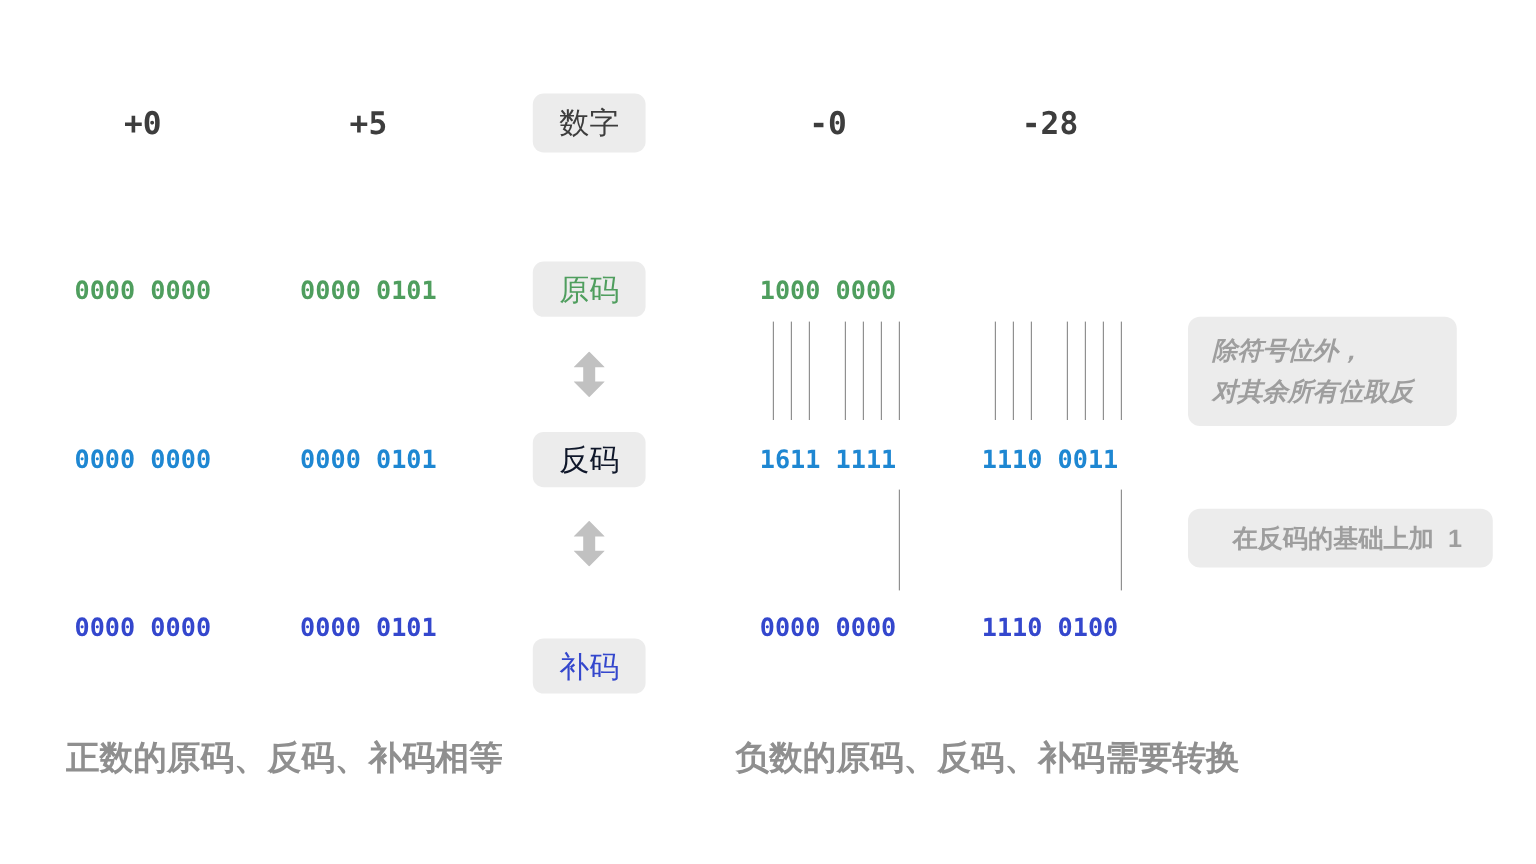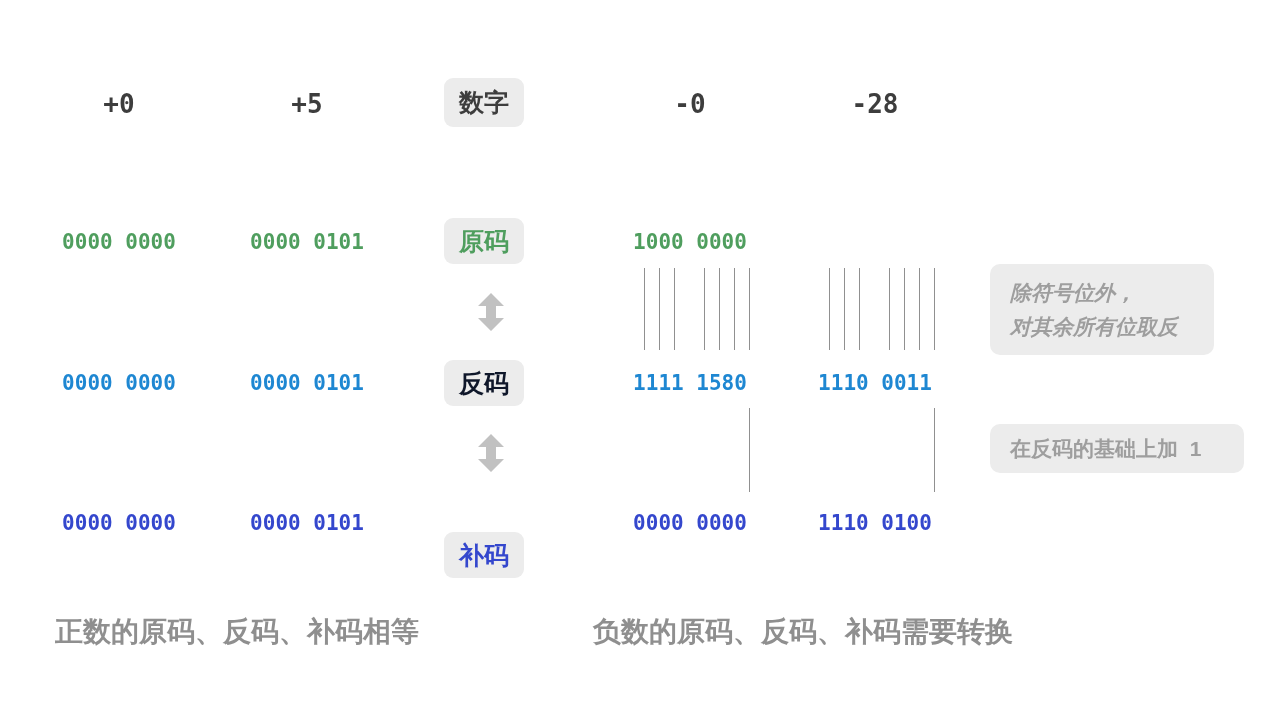--- a/index.html
+++ b/index.html
@@ -13,47 +13,47 @@
 
   
   .bin{position:absolute;width:136px;text-align:center;white-space:pre;
        font-family:"DejaVu Sans Mono",monospace;font-weight:700;font-size:21px;line-height:29px;}
   .r-sign{top:228px;color:#4f9e5e;}
   .r-ones{top:369px;color:#1e87d2;}
   .r-twos{top:509px;color:#3447cd;}
   .c0{left:51px;} .c1{left:239px;} .c2{left:622px;} .c3{left:807px;}
 
   
-  .tag{position:absolute;left:444px;width:80px;background:#ececec;border-radius:9px;
+  .tag{position:absolute;left:444px;width:94px;background:#ececec;border-radius:9px;
        display:flex;align-items:center;justify-content:center;
-       font-weight:700;font-size:25px;}
+       font-weight:400;font-size:25px;}
   .tag-number{top:78px;height:49px;color:#3d3d3d;}
   .tag-sign{top:218px;height:46px;color:#4f9e5e;}
   .tag-ones{top:360px;height:46px;color:#0f172a;}
   .tag-twos{top:500px;height:46px;color:#3447cd;margin-top:32px;}
 
   
   .arrow{position:absolute;left:478px;width:26px;height:38px;}
   .arrow-1{top:293px;} .arrow-2{top:434px;}
 
   
   .tick{position:absolute;width:1px;background:#909090;}
   .tick-a{top:268px;height:82px;}
   .tick-b{top:408px;height:84px;}
 
   
   .ann{position:absolute;left:990px;background:#ececec;border-radius:10px;
        color:#9e9e9e;font-weight:700;font-size:21px;box-sizing:border-box;}
   .ann-invert{top:264px;width:224px;height:91px;padding:12px 0 0 20px;line-height:34px;font-style:italic;}
   .ann-addone{top:424px;width:254px;height:49px;display:flex;align-items:center;
-              padding-left:20px;white-space:pre;}
+              padding-left:37px;white-space:pre;}
 
   
   .caption{position:absolute;top:618px;font-weight:700;font-size:28px;line-height:28px;color:#8f8f8f;}
-  .caption-pos{left:55px;} .caption-neg{left:593px;}
+  .caption-pos{left:55px;} .caption-neg{left:613px;}
 
   
   .watermark{position:absolute;top:677px;left:1003px;width:240px;text-align:right;
              font-family:"DejaVu Sans Mono",monospace;font-size:15px;color:#c9c9c9;}
 </style>
 </head>
 <body>
 
 <div class="canvas">
 
@@ -66,21 +66,21 @@
   <div class="tag tag-sign">原码</div>
   <div class="tag tag-ones">反码</div>
   <div class="tag tag-twos">补码</div>
 
   <div class="bin r-sign c0">0000 0000</div>
   <div class="bin r-sign c1">0000 0101</div>
   <div class="bin r-sign c2">1000 0000</div>
 
   <div class="bin r-ones c0">0000 0000</div>
   <div class="bin r-ones c1">0000 0101</div>
-  <div class="bin r-ones c2">1111 1580</div>
+  <div class="bin r-ones c2">1611 1111</div>
   <div class="bin r-ones c3">1110 0011</div>
 
   <div class="bin r-twos c0">0000 0000</div>
   <div class="bin r-twos c1">0000 0101</div>
   <div class="bin r-twos c2">0000 0000</div>
   <div class="bin r-twos c3">1110 0100</div>
 
   <div class="arrow arrow-1">
     <svg width="26" height="38" viewBox="0 0 26 38">
         <path d="M13 0 L26 13 L18 13 L18 25 L26 25 L13 38 L0 25 L8 25 L8 13 L0 13 Z" fill="#c1c1c1"></path>

